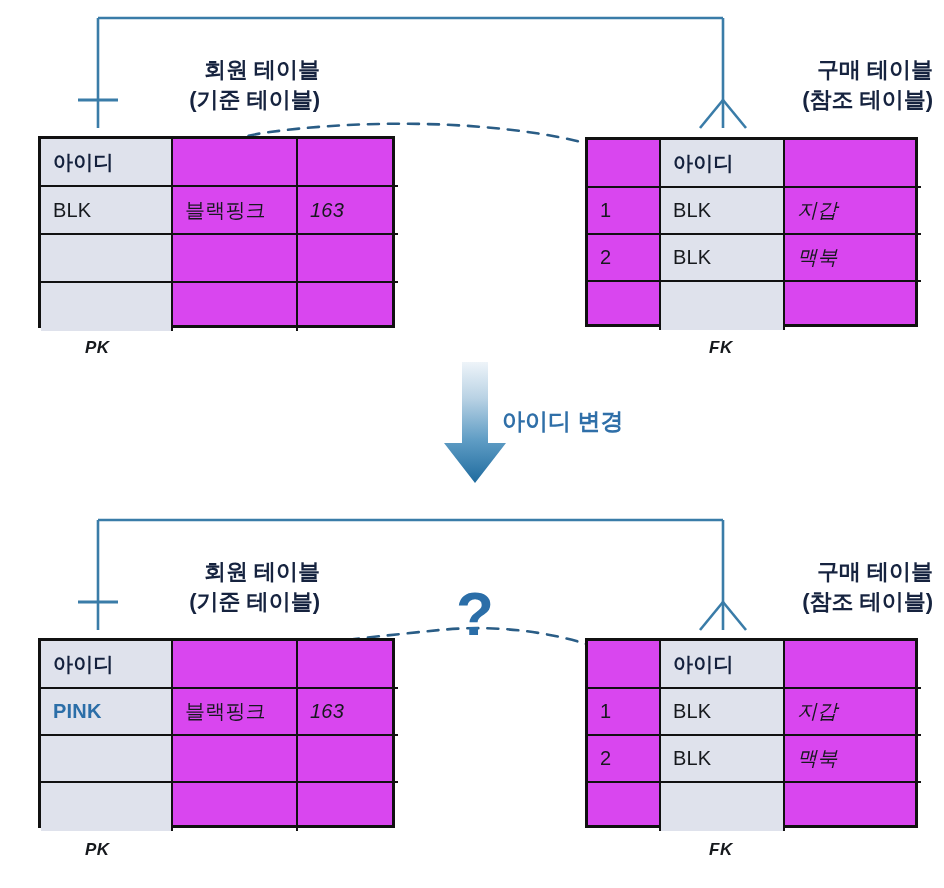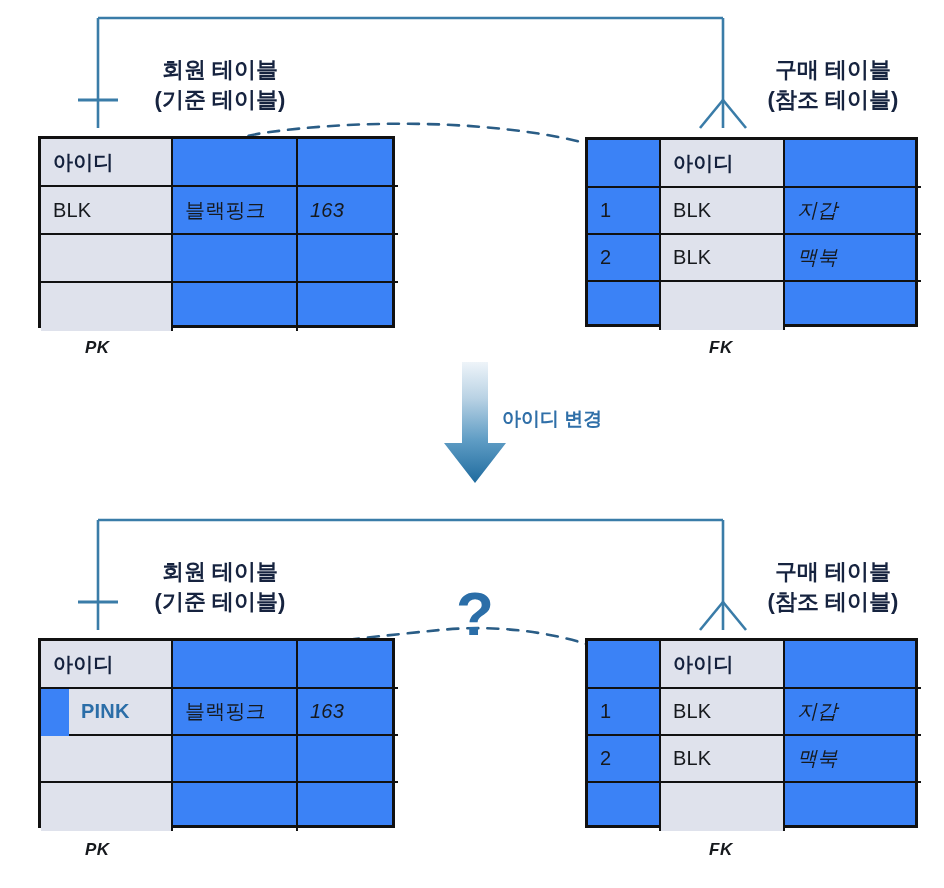--- a/index.html
+++ b/index.html
@@ -11,62 +11,62 @@
     position:relative;
   }
   #stage{position:absolute;left:0;top:0;width:944px;height:888px;}
   .svg-layer{position:absolute;left:0;top:0;width:944px;height:888px;pointer-events:none;}
 
   
   .erd-table{
     position:absolute;
     border:3px solid #111111;
     box-sizing:border-box;
-    background:#3b82f6;
+    background:#d946ef;
     display:grid;
   }
   .cell{
     border-right:2px solid #111111;
     border-bottom:2px solid #111111;
     box-sizing:border-box;
     display:flex;
     align-items:center;
     padding-left:12px;
     font-size:20px;
     color:#16191d;
     letter-spacing:.2px;
   }
   .cell.last-col{border-right:none;font-style:italic;}
   .cell.last-row{border-bottom:none;}
   .cell.key{background:#dfe2ec;}
   .cell.hdr{font-weight:bold;color:#14213d;}
-  .cell.changed{color:#2b6ea8;font-weight:bold;margin-left:28px;}
+  .cell.changed{color:#2b6ea8;font-weight:bold;}
 
   
   .tbl-title{
     position:absolute;
-    text-align:center;
+    text-align:right;
     font-weight:bold;
     font-size:22px;
     line-height:30px;
     color:#16233f;
     white-space:nowrap;
   }
   .key-label{
     position:absolute;
     font-weight:bold;
     font-size:17px;
     color:#16191d;
     letter-spacing:.5px;
     font-style:italic;
   }
   .step-label{
     position:absolute;
     font-weight:bold;
-    font-size:19px;
+    font-size:23px;
     color:#2f6fa8;
     white-space:nowrap;
   }
   .qmark{
     position:absolute;
     font-weight:bold;
     font-size:62px;
     line-height:62px;
     color:#2b6ea8;
   }

